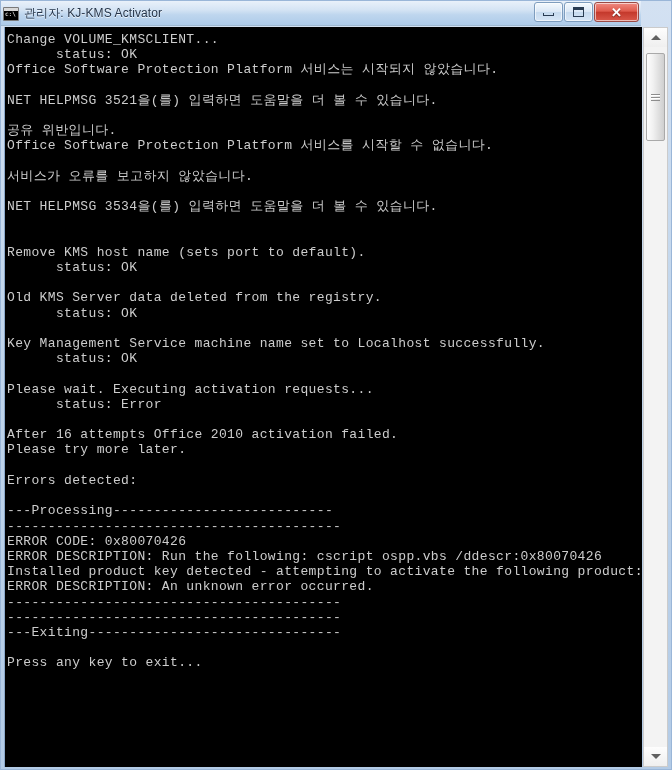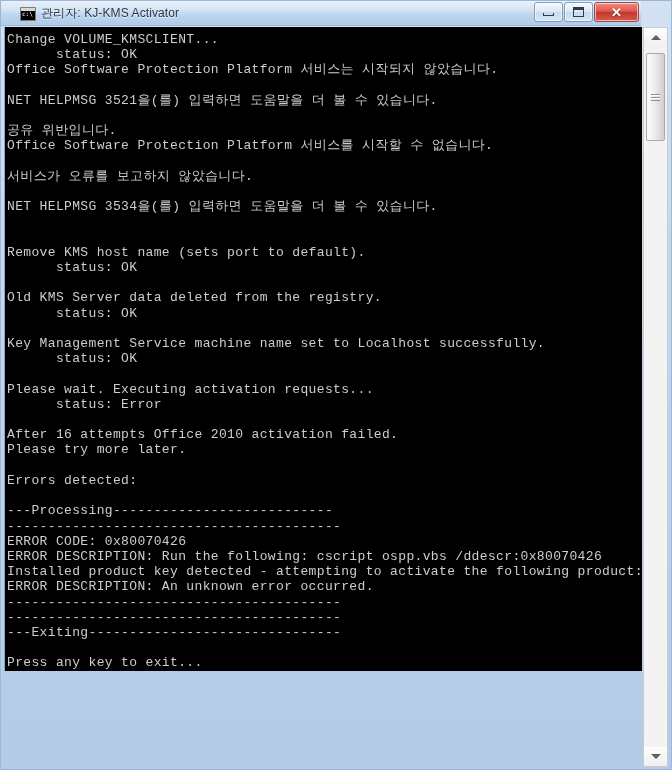--- a/index.html
+++ b/index.html
@@ -34,21 +34,21 @@
     height: 25px;
     background: linear-gradient(to bottom,
         #e9f1fa 0%,
         #d5e4f4 35%,
         #bed6ee 55%,
         #aecbe9 96%,
         #8fa6b8 100%);
     display: flex;
     align-items: center;
     box-sizing: border-box;
-    padding-left: 19px;
+    padding-left: 2px;
     user-select: none;
   }
   .title-icon {
     width: 16px;
     height: 14px;
     flex: 0 0 auto;
     margin-right: 5px;
     background: #000;
     border: 1px solid #7a7a7a;
     box-sizing: border-box;
@@ -131,21 +131,21 @@
     text-shadow: 0 1px 1px rgba(0,0,0,.45);
     font-family: "Liberation Sans", sans-serif;
   }
 
   
   .console-outer {
     position: absolute;
     left: 3px;
     top: 26px;
     width: 638px;
-    height: 644px;
+    height: 740px;
     background: #000000;
     border-left: 1px solid #8aa8ca;
     box-sizing: border-box;
     overflow: hidden;
     text-decoration: underline;
   }
   .console-text {
     font-family: "Liberation Mono", "DejaVu Sans Mono", monospace;
     font-size: 13px;
     line-height: 15.2px;

